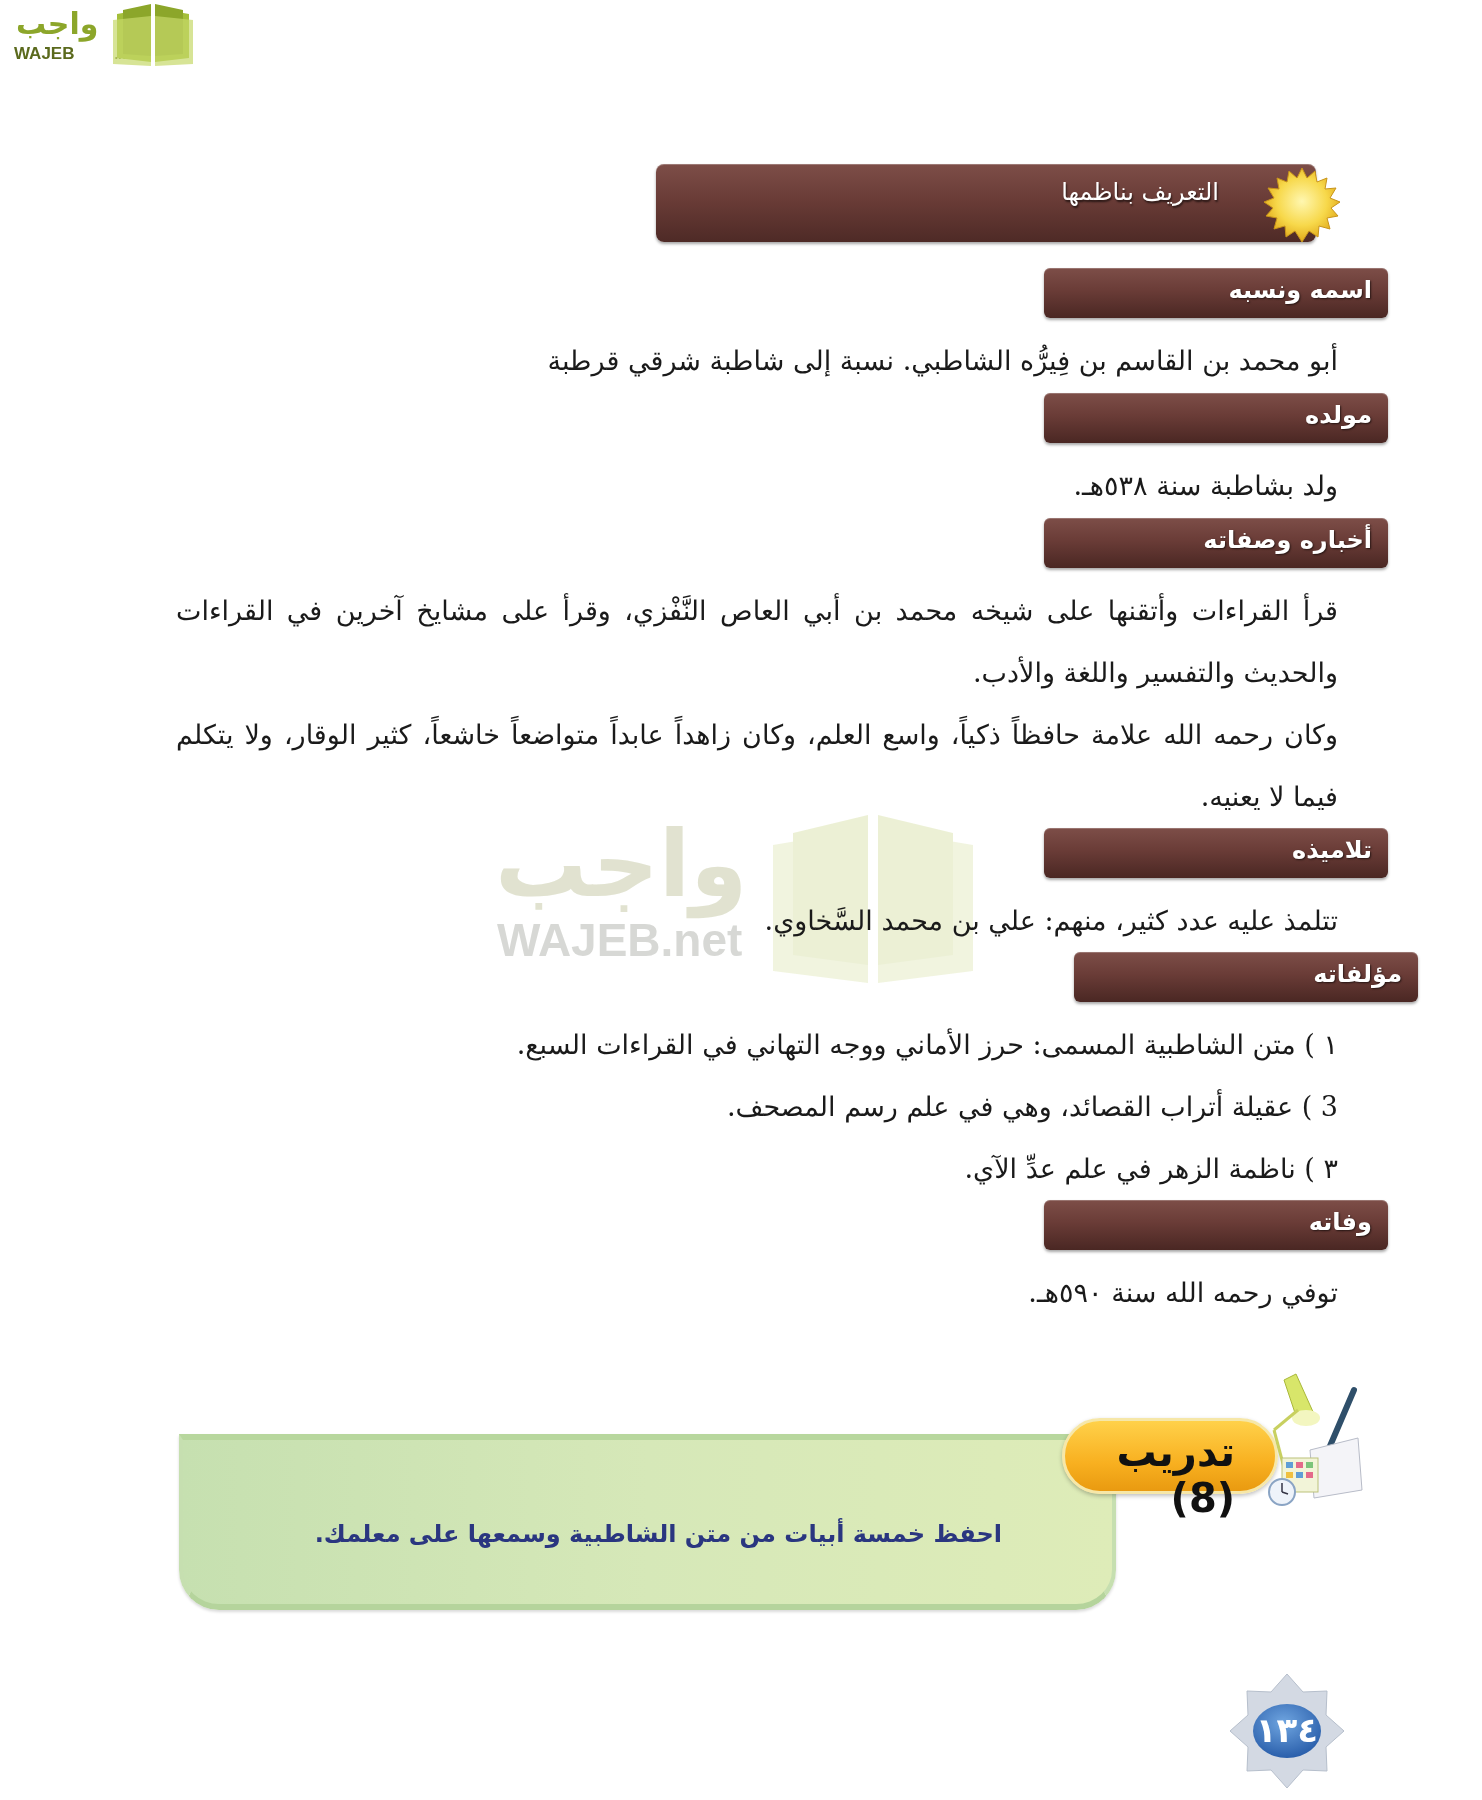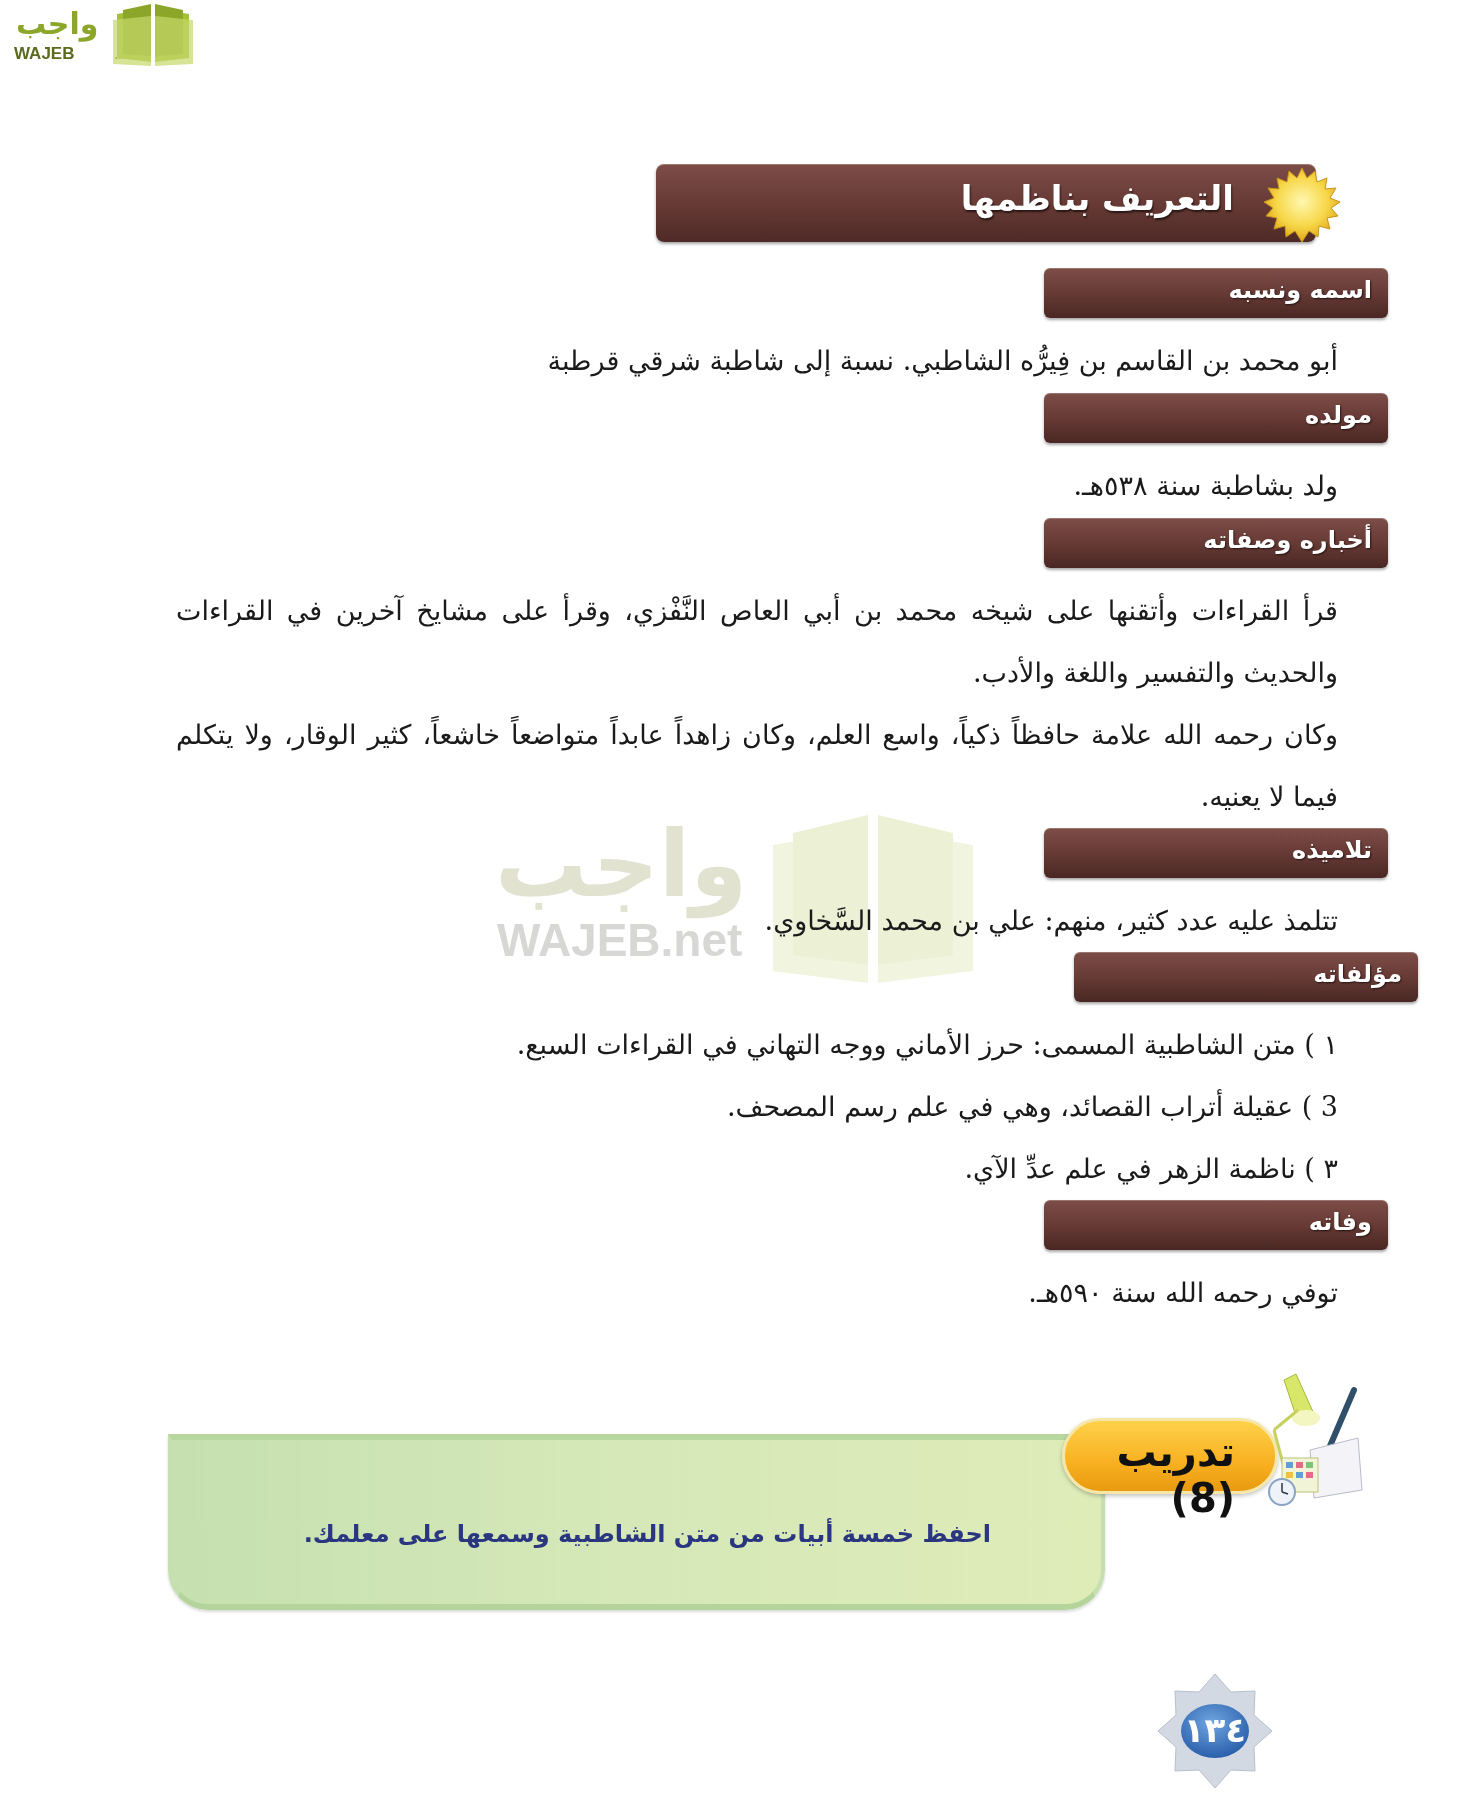--- a/index.html
+++ b/index.html
@@ -35,22 +35,22 @@
   .wm-book { position: absolute; left: 268px; top: 0; width: 220px; height: 170px; }
 
   
   .main-title {
     position: absolute; left: 656px; top: 164px; width: 660px; height: 78px;
     border-radius: 8px;
     background: linear-gradient(to bottom, #7d4e48 0%, #6a3c37 45%, #4e2a26 100%);
     box-shadow: 0 2px 3px rgba(0,0,0,0.35), inset 0 1px 0 rgba(255,255,255,0.25);
   }
   .main-title-text {
-    position: absolute; right: 82px; top: 14px; color: #ffffff;
-    font-family: "DejaVu Sans", sans-serif; font-weight: bold; font-size: 34px; direction: rtl;
+    position: absolute; right: 97px; top: 14px; color: #ffffff;
+    font-family: "DejaVu Sans", sans-serif; font-weight: normal; font-size: 24px; direction: rtl;
     text-shadow: 1px 2px 2px rgba(0,0,0,0.6);
   }
   .sun-badge { position: absolute; left: 1262px; top: 166px; width: 80px; height: 80px; }
 
   
   .sec-bar {
     position: absolute; left: 1044px; width: 344px; height: 50px; border-radius: 6px;
     background: linear-gradient(to bottom, #7d4e48 0%, #6a3c37 45%, #4a2723 100%);
     box-shadow: 0 2px 3px rgba(0,0,0,0.35), inset 0 1px 0 rgba(255,255,255,0.22);
   }
@@ -61,21 +61,21 @@
 
   
   .para {
     position: absolute; right: 144px; direction: rtl; text-align: right; color: #1a1a1a;
     font-family: "DejaVu Serif", "Liberation Serif", serif; font-size: 27px; line-height: 62px;
   }
   .para.wide { left: 176px; text-align: justify; text-align-last: right; }
 
   
   .train-box {
-    position: absolute; left: 168px; top: 1434px; width: 937px; height: 176px;
+    position: absolute; left: 179px; top: 1434px; width: 937px; height: 176px;
     border-radius: 0 0 40px 40px;
     background: linear-gradient(to right, #c6e0b0 0%, #d6e8b8 50%, #deecb8 100%);
     border-top: 6px solid #b8d79e; border-left: 4px solid #c6dfb0; border-right: 4px solid #c6dfb0;
     border-bottom: 6px solid #b5d49c;
     box-shadow: 0 2px 3px rgba(0,0,0,0.15);
   }
   .train-text {
     position: absolute; right: 110px; top: 80px; direction: rtl; color: #2a3680;
     font-family: "DejaVu Sans", sans-serif; font-weight: bold; font-size: 24px;
   }
@@ -85,21 +85,21 @@
     border: 3px solid #f6e7a8;
     box-shadow: 0 2px 4px rgba(0,0,0,0.25);
   }
   .train-pill span {
     position: absolute; right: 40px; top: 8px; direction: rtl; color: #111;
     font-family: "DejaVu Sans", sans-serif; font-weight: bold; font-size: 40px;
   }
   .train-icon { position: absolute; left: 1254px; top: 1370px; width: 110px; height: 140px; }
 
   
-  .page-num { position: absolute; left: 1156px; top: 1672px; width: 118px; height: 118px; }
+  .page-num { position: absolute; left: 1228px; top: 1672px; width: 118px; height: 118px; }
   .page-num-text {
     position: absolute; left: 0; top: 38px; width: 118px; text-align: center; color: #ffffff;
     font-family: "DejaVu Sans", sans-serif; font-weight: bold; font-size: 34px;
   }
 </style>
 </head>
 <body>
 
 <div class="page">
 

